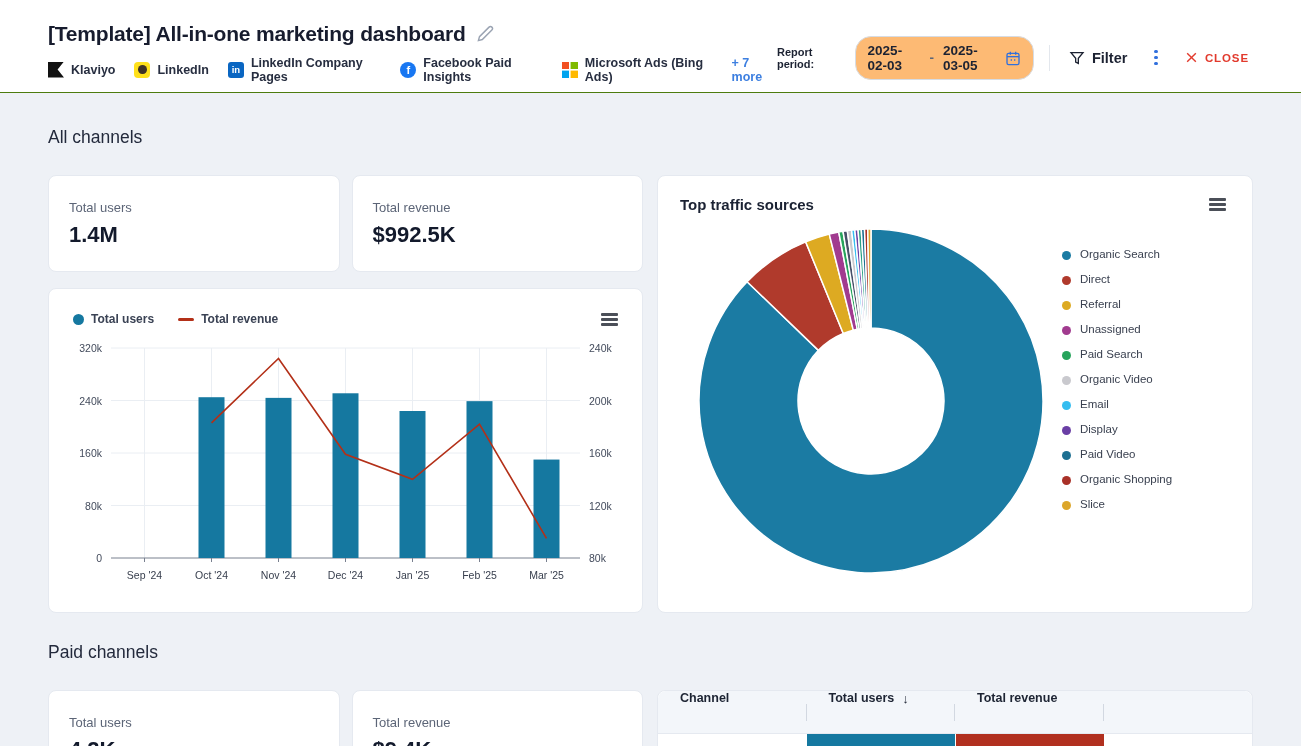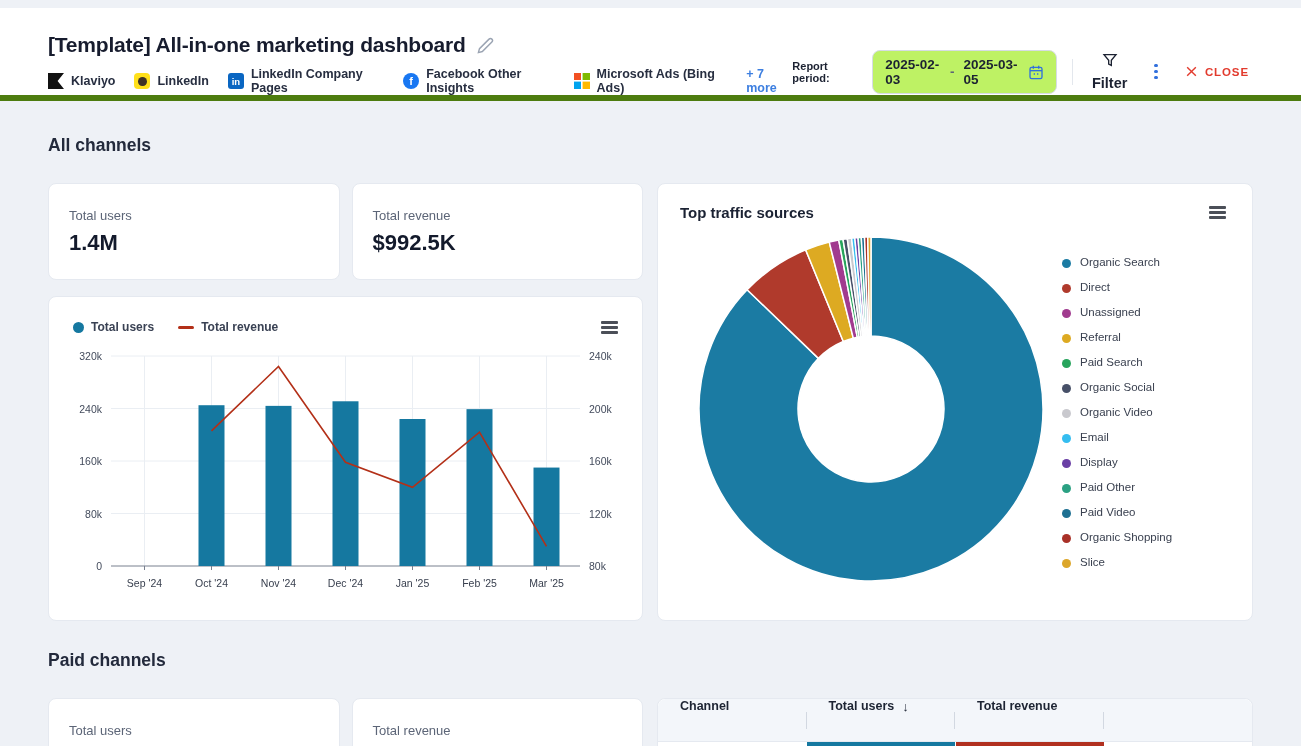--- a/index.html
+++ b/index.html
@@ -6,23 +6,22 @@
   html,body { margin:0; padding:0; }
   body {
     width:1301px; height:746px; overflow:hidden;
     background:#eef1f6;
     font-family:"Liberation Sans", sans-serif;
     color:#1b2130;
   }
   
   .topbar {
     background:#fff; height:93px; padding:13px 48px 0 48px;
-    display:flex; justify-content:space-between; align-items:flex-end;
-    border-bottom:6px solid #4d7c0f;
-    margin-top:8px;
+    display:flex; justify-content:space-between; align-items:center;
+    border-bottom:1px solid #4d7c0f;
   }
   .title-row { display:flex; align-items:center; gap:11px; }
   .page-title { margin:0; font-size:21px; font-weight:800; letter-spacing:-0.2px; color:#171c2e; }
   .pencil { color:#9aa3b2; display:flex; }
   .integrations { display:flex; align-items:center; gap:19px; margin-top:10px; font-size:12.5px; font-weight:600; color:#272e40; }
   .integration { display:flex; align-items:center; gap:7px; }
   .ic { width:16px; height:16px; display:inline-flex; align-items:center; justify-content:center; flex:none; }
   .ic-klaviyo { background:#121212; clip-path:polygon(0 0,100% 0,60% 50%,100% 100%,0 100%); }
   .ic-mailchimp { background:#ffe01b; border-radius:4px; position:relative; }
   .ic-mailchimp::after { content:''; position:absolute; left:3.5px; top:3.5px; right:3.5px; bottom:3.5px; background:#3f3226; border-radius:50% 50% 46% 46%; }
@@ -31,33 +30,33 @@
   .ic-msads {
     background:
       linear-gradient(#fff,#fff) center/1.6px 100% no-repeat,
       linear-gradient(#fff,#fff) center/100% 1.6px no-repeat,
       conic-gradient(#7fba00 0 25%, #ffb900 0 50%, #00a4ef 0 75%, #f25022 0);
   }
   .more-link { color:#3d7fe0; font-weight:600; font-size:12.5px; cursor:pointer; }
   .topbar-right { display:flex; align-items:center; gap:15px; margin-top:10px; }
   .report-label { font-size:11px; font-weight:700; color:#1c2232; }
   .date-range {
-    display:flex; align-items:center; gap:9px; background:#bef264;
-    border:1px solid #d6dce4; border-radius:8px; padding:6px 12px;
+    display:flex; align-items:center; gap:9px; background:#fdba74;
+    border:1px solid #d6dce4; border-radius:16px; padding:6px 12px;
     font-size:13.5px; font-weight:600; color:#1c2232; cursor:pointer;
   }
   .vdiv { width:1px; height:26px; background:#e3e7ed; }
   .btn { display:flex; align-items:center; gap:7px; background:none; border:none; cursor:pointer; font-family:inherit; padding:4px; }
-  .filter-btn { font-size:14.5px; font-weight:600; color:#1c2232;flex-direction:column; }
+  .filter-btn { font-size:14.5px; font-weight:600; color:#1c2232; }
   .kebab { display:flex; flex-direction:column; gap:2.5px; padding:5px 8px; }
   .kebab i { width:3.5px; height:3.5px; border-radius:50%; background:#3170dd; }
   .close-btn { color:#e23a2d; font-size:11.5px; font-weight:700; letter-spacing:0.9px; }
   
   main { padding:34px 48px 0 48px; }
-  .section-h { margin:0 0 27px 0; font-size:17.5px; font-weight:700; color:#232a3c; }
+  .section-h { margin:0 0 27px 0; font-size:17.5px; font-weight:400; color:#232a3c; }
   .section-h.paid { margin-top:29px; }
   .row { display:flex; gap:14px; align-items:flex-start; }
   .col-left { width:595px; flex:none; }
   .kpi-row { display:flex; gap:12px; margin-bottom:16px; }
   .card { background:#fff; border:1px solid #e5e9f0; border-radius:8px; }
   .kpi { width:292px; height:97px; padding:24px 20px 0 20px; }
   .kpi-label { font-size:13px; color:#5c6577; margin-bottom:7px; }
   .kpi-value { font-size:22px; font-weight:800; color:#131a2c; }
   
   .combo-card { width:595px; height:325px; padding:16px; }
@@ -110,21 +109,21 @@
         <span class="integration">
           <span class="ic ic-mailchimp"></span>
           <span>LinkedIn</span>
         </span>
         <span class="integration">
           <span class="ic ic-linkedin">in</span>
           <span>LinkedIn Company Pages</span>
         </span>
         <span class="integration">
           <span class="ic ic-facebook">f</span>
-          <span>Facebook Other Insights</span>
+          <span>Facebook Paid Insights</span>
         </span>
         <span class="integration">
           <span class="ic ic-msads"></span>
           <span>Microsoft Ads (Bing Ads)</span>
         </span>
         <span class="more-link">+ 7 more</span>
       </div>
   </div>
   <div class="topbar-right">
     <span class="report-label">Report period:</span>
@@ -280,50 +279,42 @@
         <div class="donut-legend" id="donut-legend">
             <div class="dl-item">
               <span class="dl-dot" style="background: rgb(27, 123, 163);"></span>
               <span>Organic Search</span>
             </div>
             <div class="dl-item">
               <span class="dl-dot" style="background: rgb(176, 58, 44);"></span>
               <span>Direct</span>
             </div>
             <div class="dl-item">
+              <span class="dl-dot" style="background: rgb(221, 170, 34);"></span>
+              <span>Referral</span>
+            </div>
+            <div class="dl-item">
               <span class="dl-dot" style="background: rgb(161, 59, 143);"></span>
               <span>Unassigned</span>
             </div>
             <div class="dl-item">
-              <span class="dl-dot" style="background: rgb(221, 170, 34);"></span>
-              <span>Referral</span>
-            </div>
-            <div class="dl-item">
               <span class="dl-dot" style="background: rgb(39, 164, 92);"></span>
               <span>Paid Search</span>
             </div>
             <div class="dl-item">
-              <span class="dl-dot" style="background: rgb(71, 80, 104);"></span>
-              <span>Organic Social</span>
-            </div>
-            <div class="dl-item">
               <span class="dl-dot" style="background: rgb(201, 201, 206);"></span>
               <span>Organic Video</span>
             </div>
             <div class="dl-item">
               <span class="dl-dot" style="background: rgb(53, 189, 240);"></span>
               <span>Email</span>
             </div>
             <div class="dl-item">
               <span class="dl-dot" style="background: rgb(106, 63, 165);"></span>
               <span>Display</span>
-            </div>
-            <div class="dl-item">
-              <span class="dl-dot" style="background: rgb(43, 161, 131);"></span>
-              <span>Paid Other</span>
             </div>
             <div class="dl-item">
               <span class="dl-dot" style="background: rgb(30, 112, 146);"></span>
               <span>Paid Video</span>
             </div>
             <div class="dl-item">
               <span class="dl-dot" style="background: rgb(169, 49, 40);"></span>
               <span>Organic Shopping</span>
             </div>
             <div class="dl-item">

